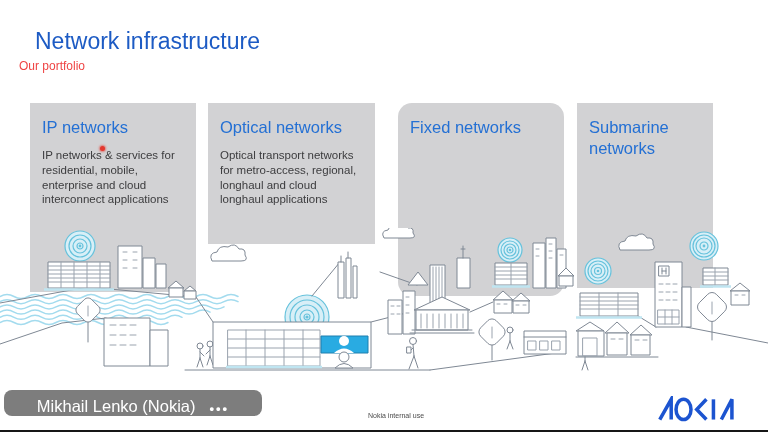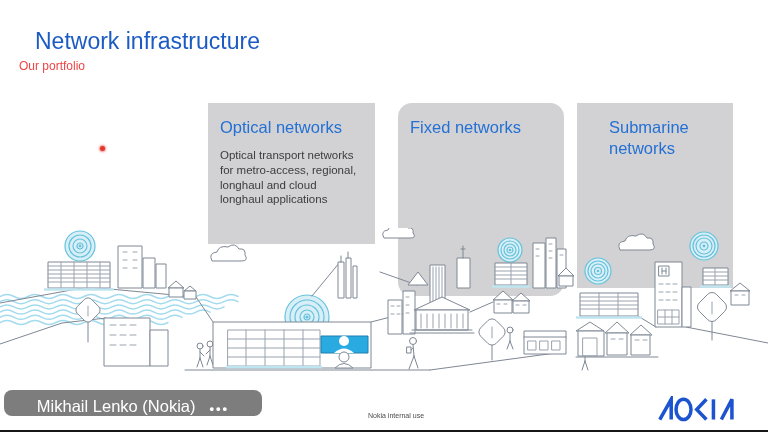--- a/index.html
+++ b/index.html
@@ -38,28 +38,32 @@
   .bottom-line{position:absolute;left:0;bottom:0;width:768px;height:2px;background:#161616;}
 </style>
 </head>
 <body>
 
 <div class="stage">
 
   <div class="slide-title">Network infrastructure</div>
   <div class="slide-subtitle">Our portfolio</div>
 
+  <div class="panel" style="left:30px;width:166px;height:189px;">
+    <h2>IP networks</h2>
+    <p>IP networks &amp; services for residential, mobile, enterprise and cloud interconnect applications</p>
+  </div>
   <div class="panel" style="left:208px;width:167px;height:141px;">
     <h2>Optical networks</h2>
     <p>Optical transport networks for metro-access, regional, longhaul and cloud longhaul applications</p>
   </div>
   <div class="panel" style="left:398px;width:166px;height:193px;border-radius:14px;">
     <h2>Fixed networks</h2>
   </div>
-  <div class="panel" style="left:577px;width:136px;height:185px;padding-left:20px;">
+  <div class="panel" style="left:577px;width:136px;height:185px;">
     <h2>Submarine networks</h2>
   </div>
 
   <div class="laser-dot"></div>
 
   <svg class="city" width="768" height="164" viewBox="0 228 768 164">
 
     <g>
       <path class="wave" d="M0,296.5 q7,-4 14,0 t14,0 t14,0 t14,0 t14,0 t14,0 t14,0 t14,0 t14,0 t14,0 t14,0 t14,0 t14,0 t14,0 t14,0 t14,0 t14,0"></path>
       <path class="wave" d="M0,301.7 q7,-4 14,0 t14,0 t14,0 t14,0 t14,0 t14,0 t14,0 t14,0 t14,0 t14,0 t14,0 t14,0 t14,0 t14,0 t14,0 t14,0 t14,0"></path>

